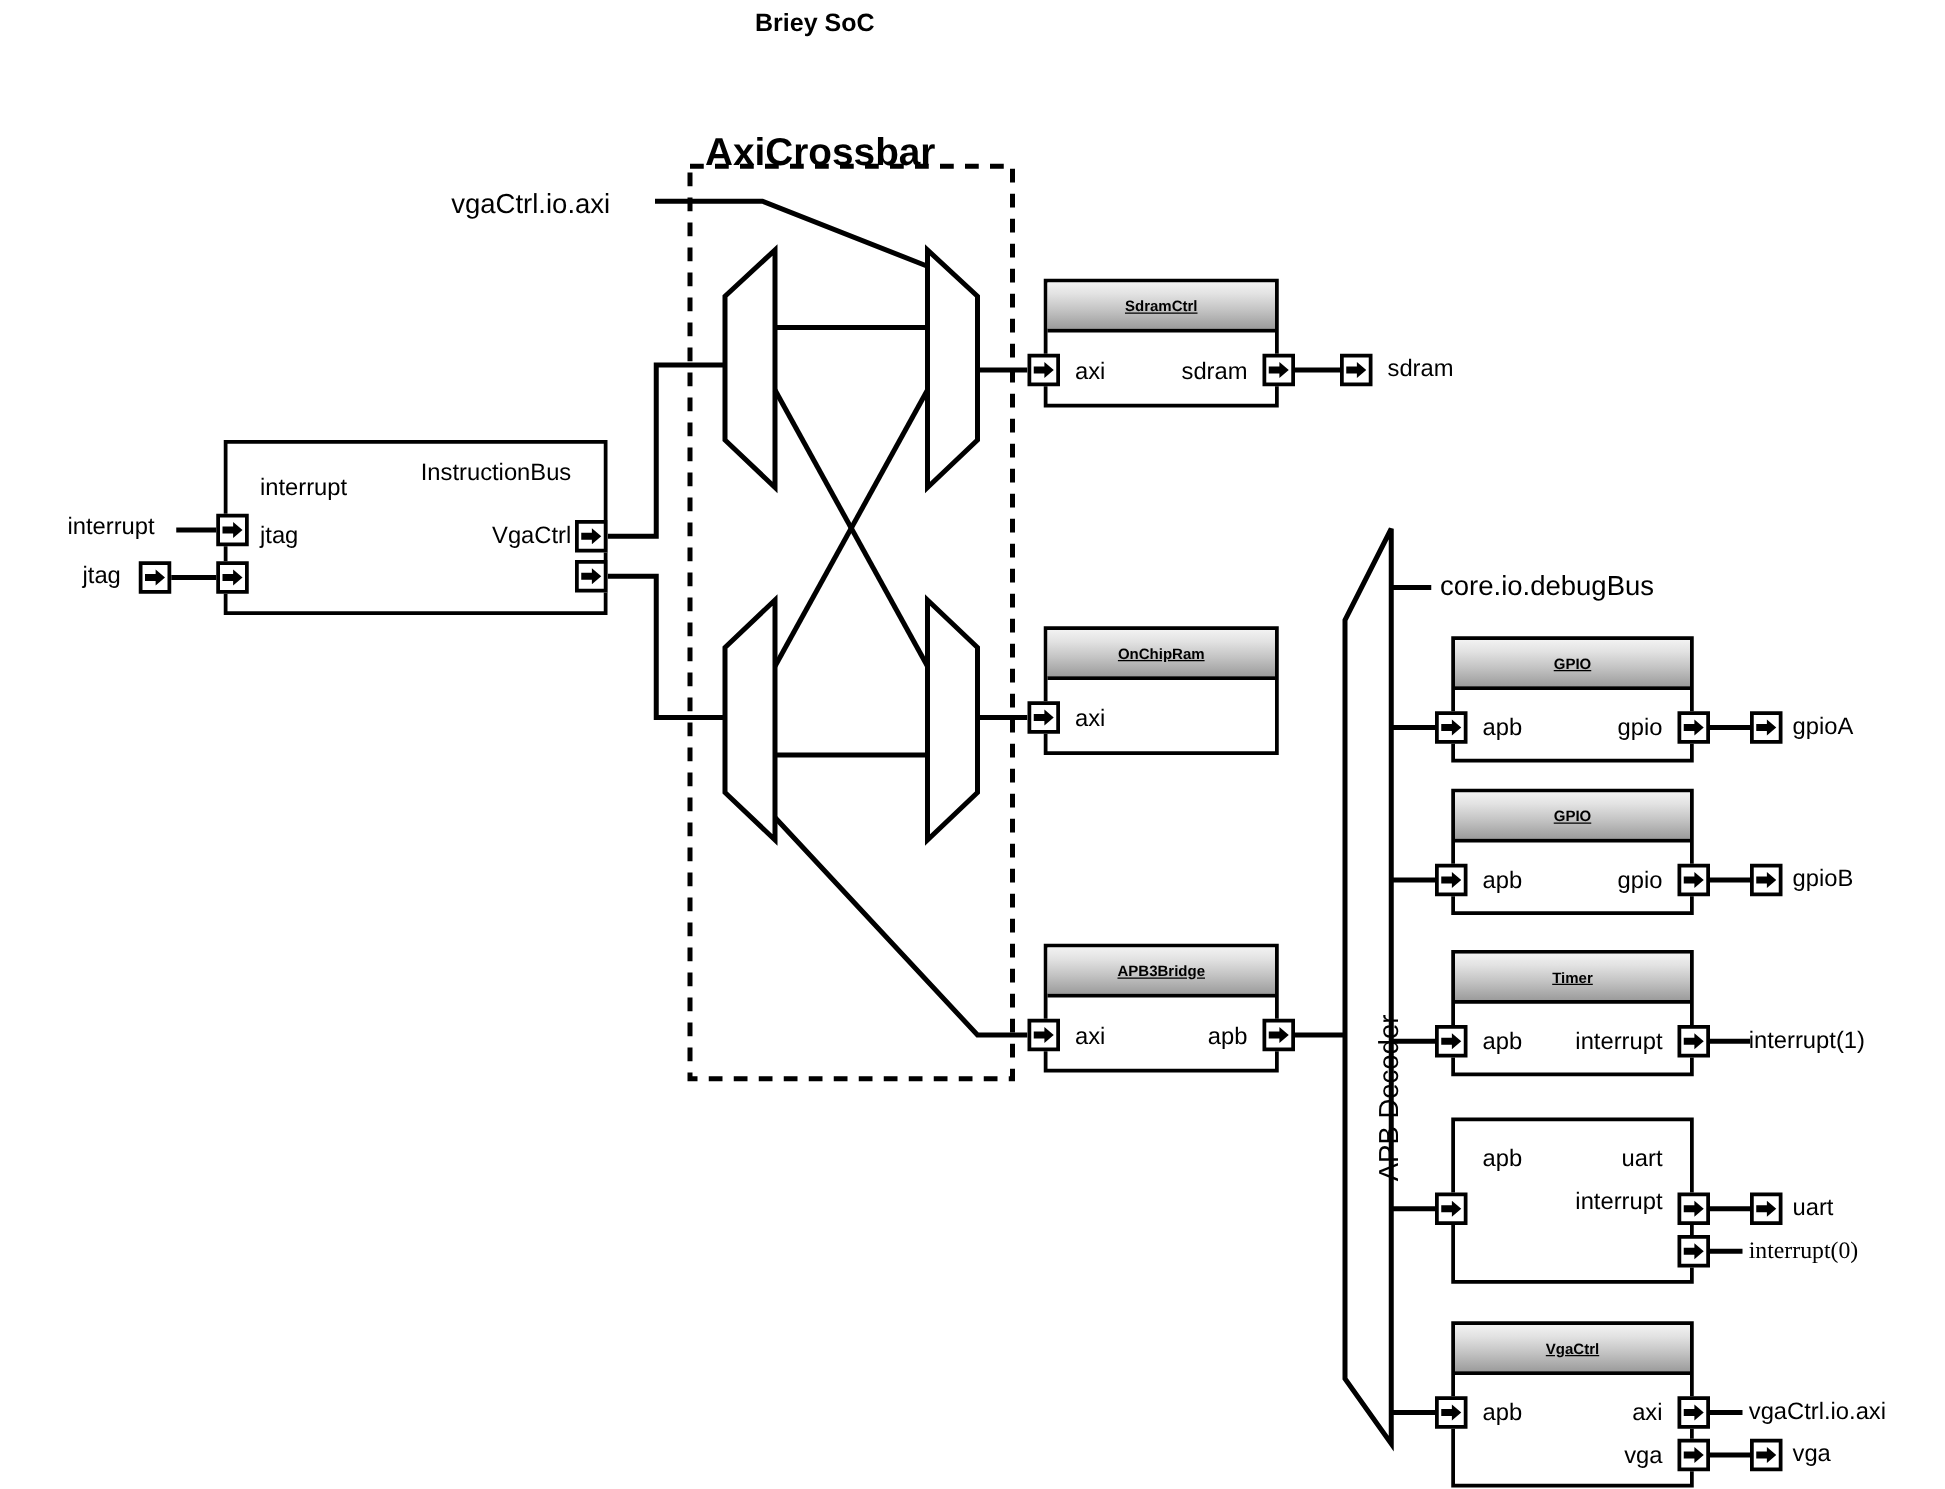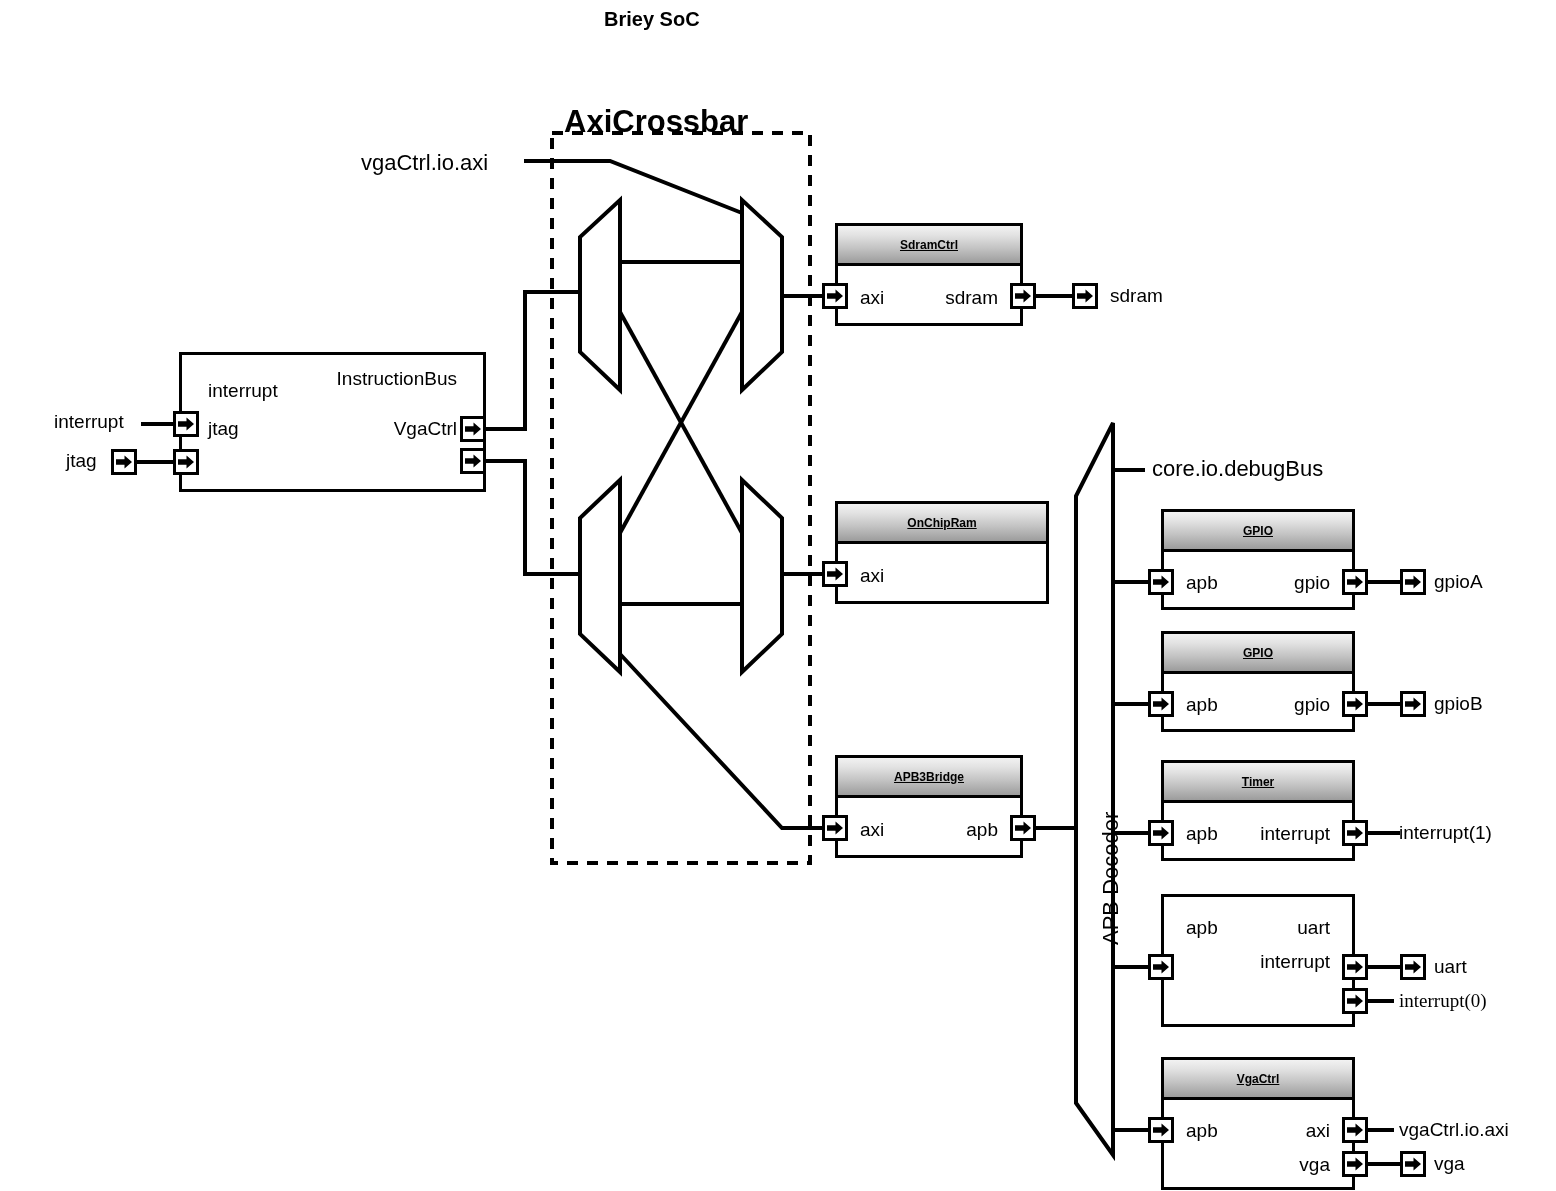--- a/index.html
+++ b/index.html
@@ -122,21 +122,21 @@
   </div>
 
   <div class="blk" style="left:835px;top:223px;width:188px;height:103px;">
     <div class="hdr">SdramCtrl</div>
     <div class="body" style="height:60px;">
       <div class="plab l" style="left:22px;top:22px;">axi</div>
       <div class="plab r" style="right:22px;top:22px;">sdram</div>
     </div>
   </div>
 
-  <div class="blk" style="left:835px;top:501px;width:214px;height:103px;">
+  <div class="blk" style="left:835px;top:501px;width:188px;height:103px;">
     <div class="hdr">OnChipRam</div>
     <div class="body" style="height:60px;">
       <div class="plab l" style="left:22px;top:22px;">axi</div>
     </div>
   </div>
 
   <div class="blk" style="left:835px;top:755px;width:188px;height:103px;">
     <div class="hdr">APB3Bridge</div>
     <div class="body" style="height:60px;">
       <div class="plab l" style="left:22px;top:22px;">axi</div>

